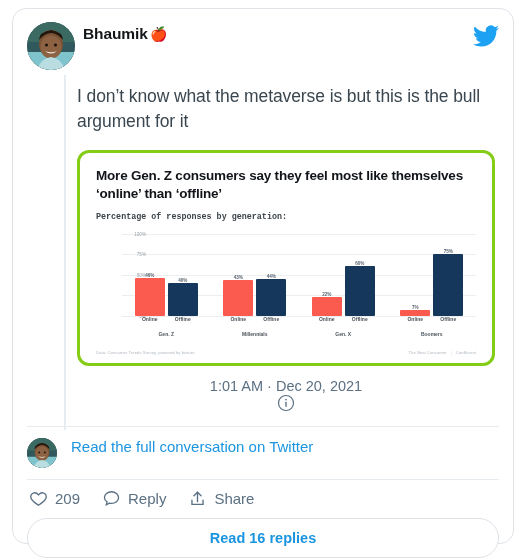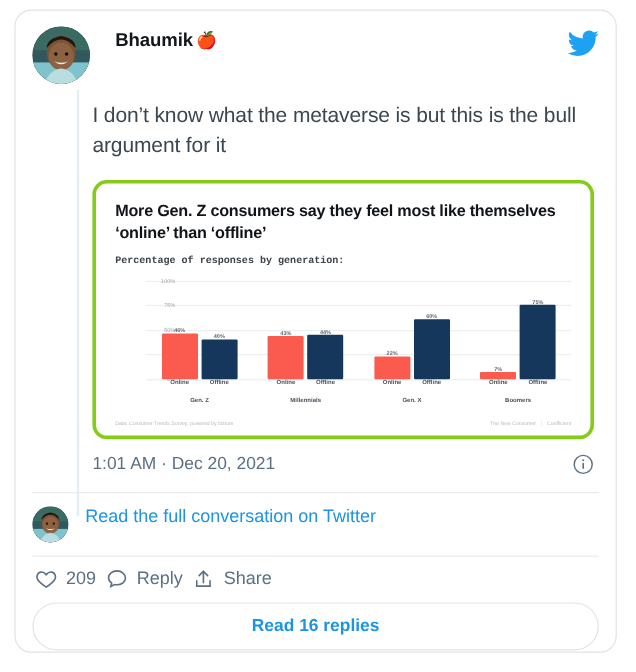--- a/index.html
+++ b/index.html
@@ -38,21 +38,21 @@
     height: 48px;
     border-radius: 50%;
     flex: 0 0 48px;
     overflow: hidden;
     background: #2f5f63;
     position: relative;
   }
   .avatar svg { display: block; width: 48px; height: 48px; }
 
   .name-block {
-    margin-left: 21px;
+    margin-left: 8px;
     padding-top: 2px;
     line-height: 1.25;
   }
   .display-name {
     font-size: 15.5px;
     font-weight: bold;
     color: #14171a;
     letter-spacing: -0.1px;
   }
   .apple-emoji {
@@ -249,20 +249,21 @@
     margin: 0 4px;
   }
 
   
   .meta-row {
     display: flex;
     align-items: center;
     justify-content: space-between;
     margin-top: 12px;
     padding-bottom: 2px;
+    flex-direction: column;
   }
   .timestamp {
     font-size: 14.5px;
     color: #5b7083;
   }
   .info-icon { width: 18px; height: 18px; }
 
   
   .divider {
     height: 1px;
@@ -287,21 +288,21 @@
     font-size: 15px;
     color: #1b95e0;
     cursor: pointer;
   }
 
   
   .actions {
     display: flex;
     align-items: center;
     padding: 9px 16px 10px 16px;
-    gap: 8px;
+    gap: 22px;
   }
   .action {
     display: flex;
     align-items: center;
     gap: 7px;
     color: #5b7083;
     font-size: 15px;
     cursor: pointer;
   }
   .action svg { display: block; }

